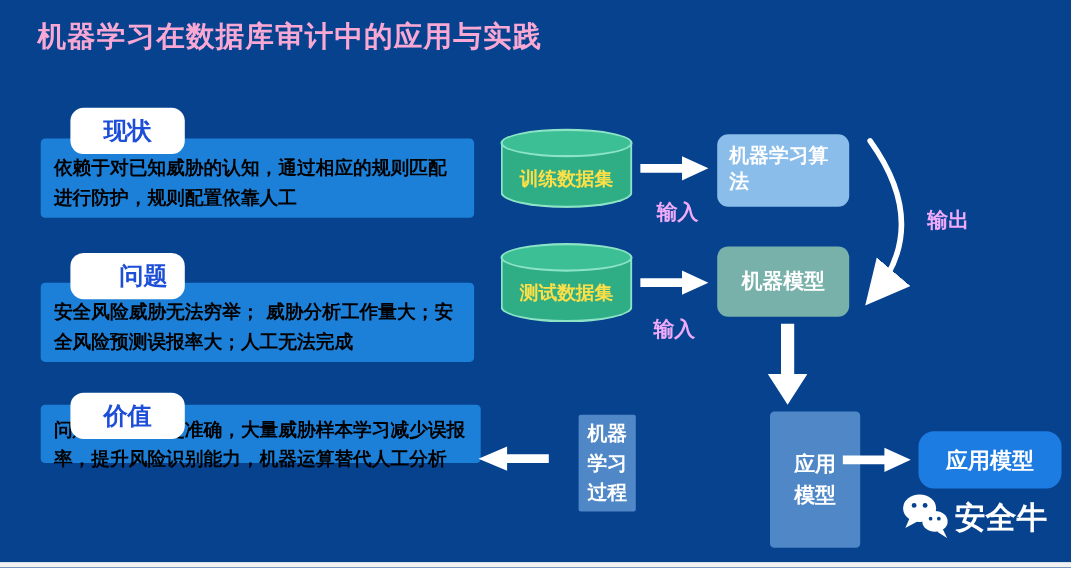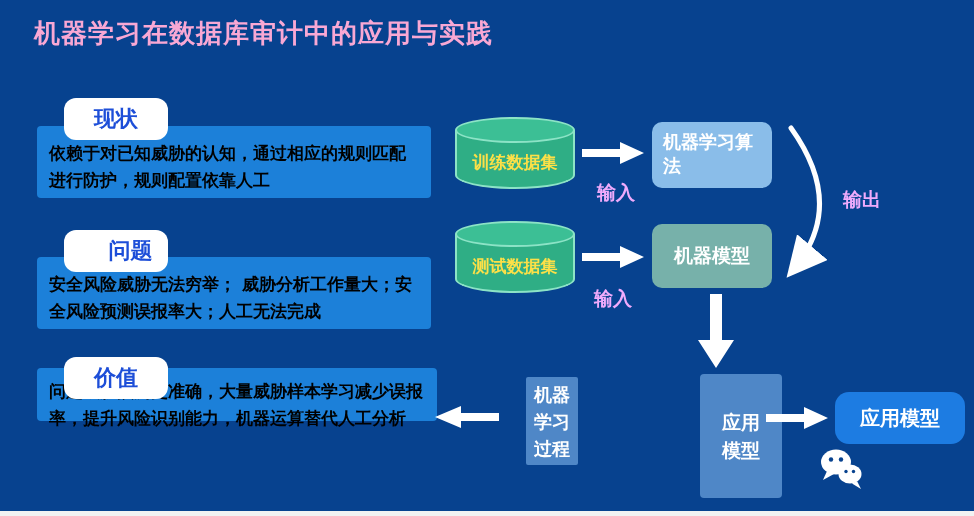--- a/index.html
+++ b/index.html
@@ -180,15 +180,16 @@
   <svg class="wechat" viewBox="0 0 44 42">
     <ellipse cx="16" cy="14" rx="15" ry="12.5" fill="#ffffff"></ellipse>
     <polygon points="7,23 3,32 14,26" fill="#ffffff"></polygon>
     <circle cx="11" cy="11.5" r="2.2" fill="#07428f"></circle>
     <circle cx="21" cy="11.5" r="2.2" fill="#07428f"></circle>
     <ellipse cx="30" cy="26" rx="11.5" ry="9.5" fill="#ffffff"></ellipse>
     <polygon points="37,33 41,41 32,35.5" fill="#ffffff"></polygon>
     <circle cx="26" cy="23.5" r="1.7" fill="#07428f"></circle>
     <circle cx="33.5" cy="23.5" r="1.7" fill="#07428f"></circle>
   </svg>
+  <div class="brand">安全牛</div>
 
   <div class="bottom-strip"></div>
 </div>
 
 </body></html>

